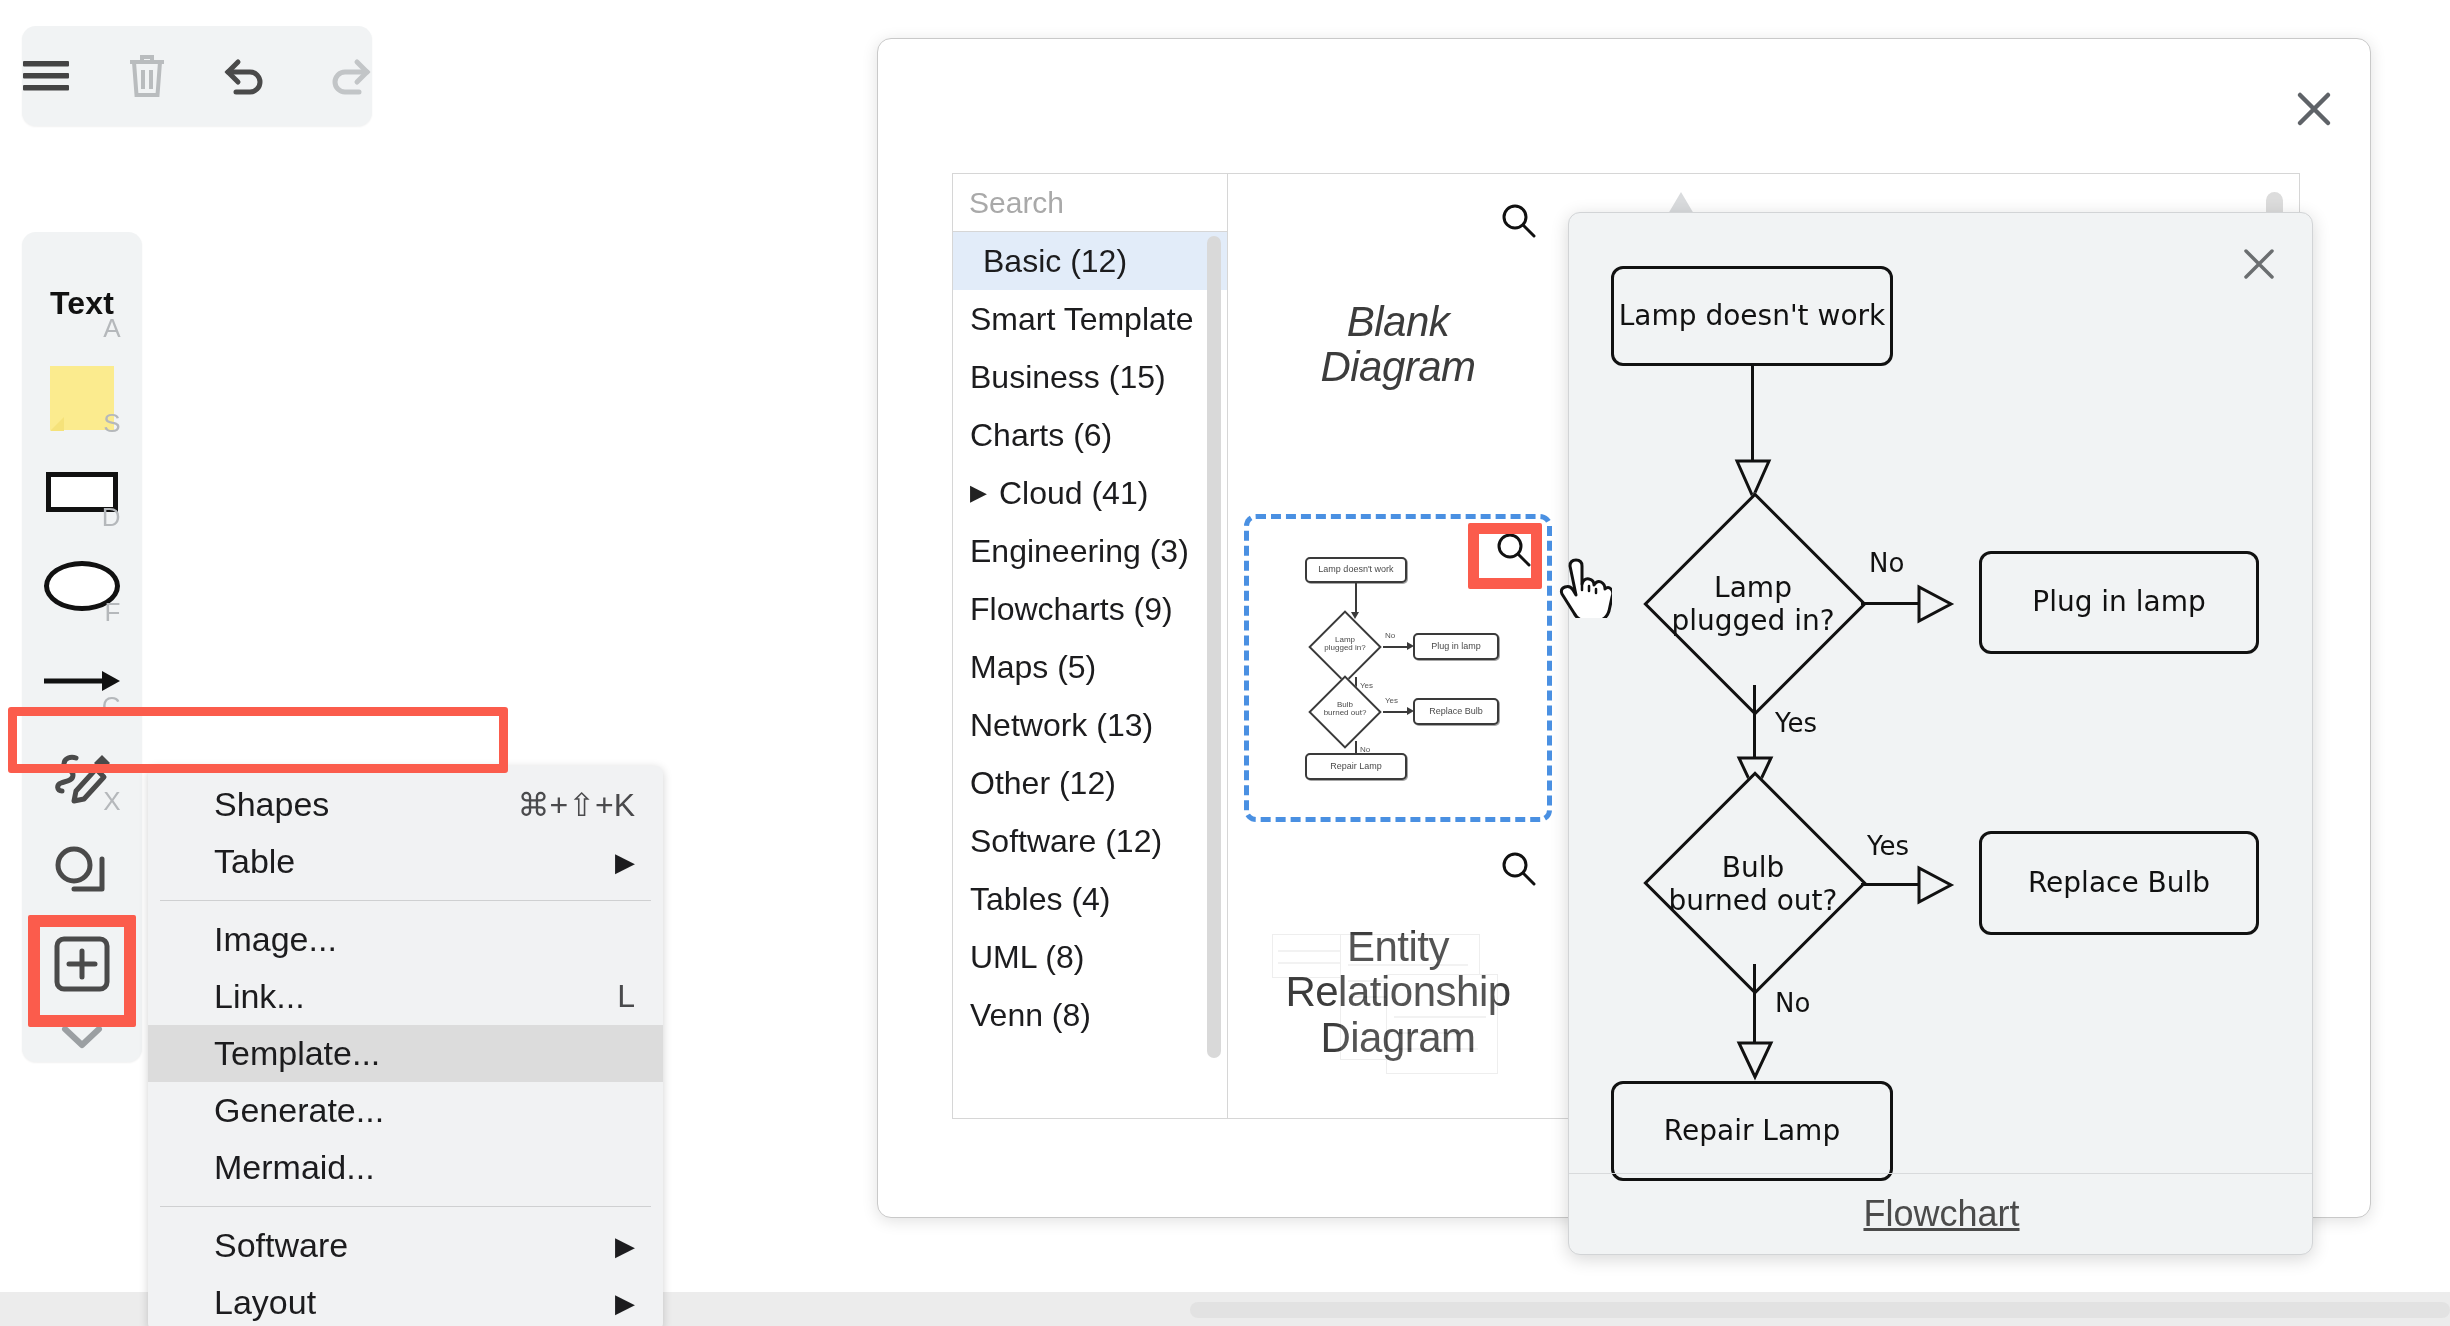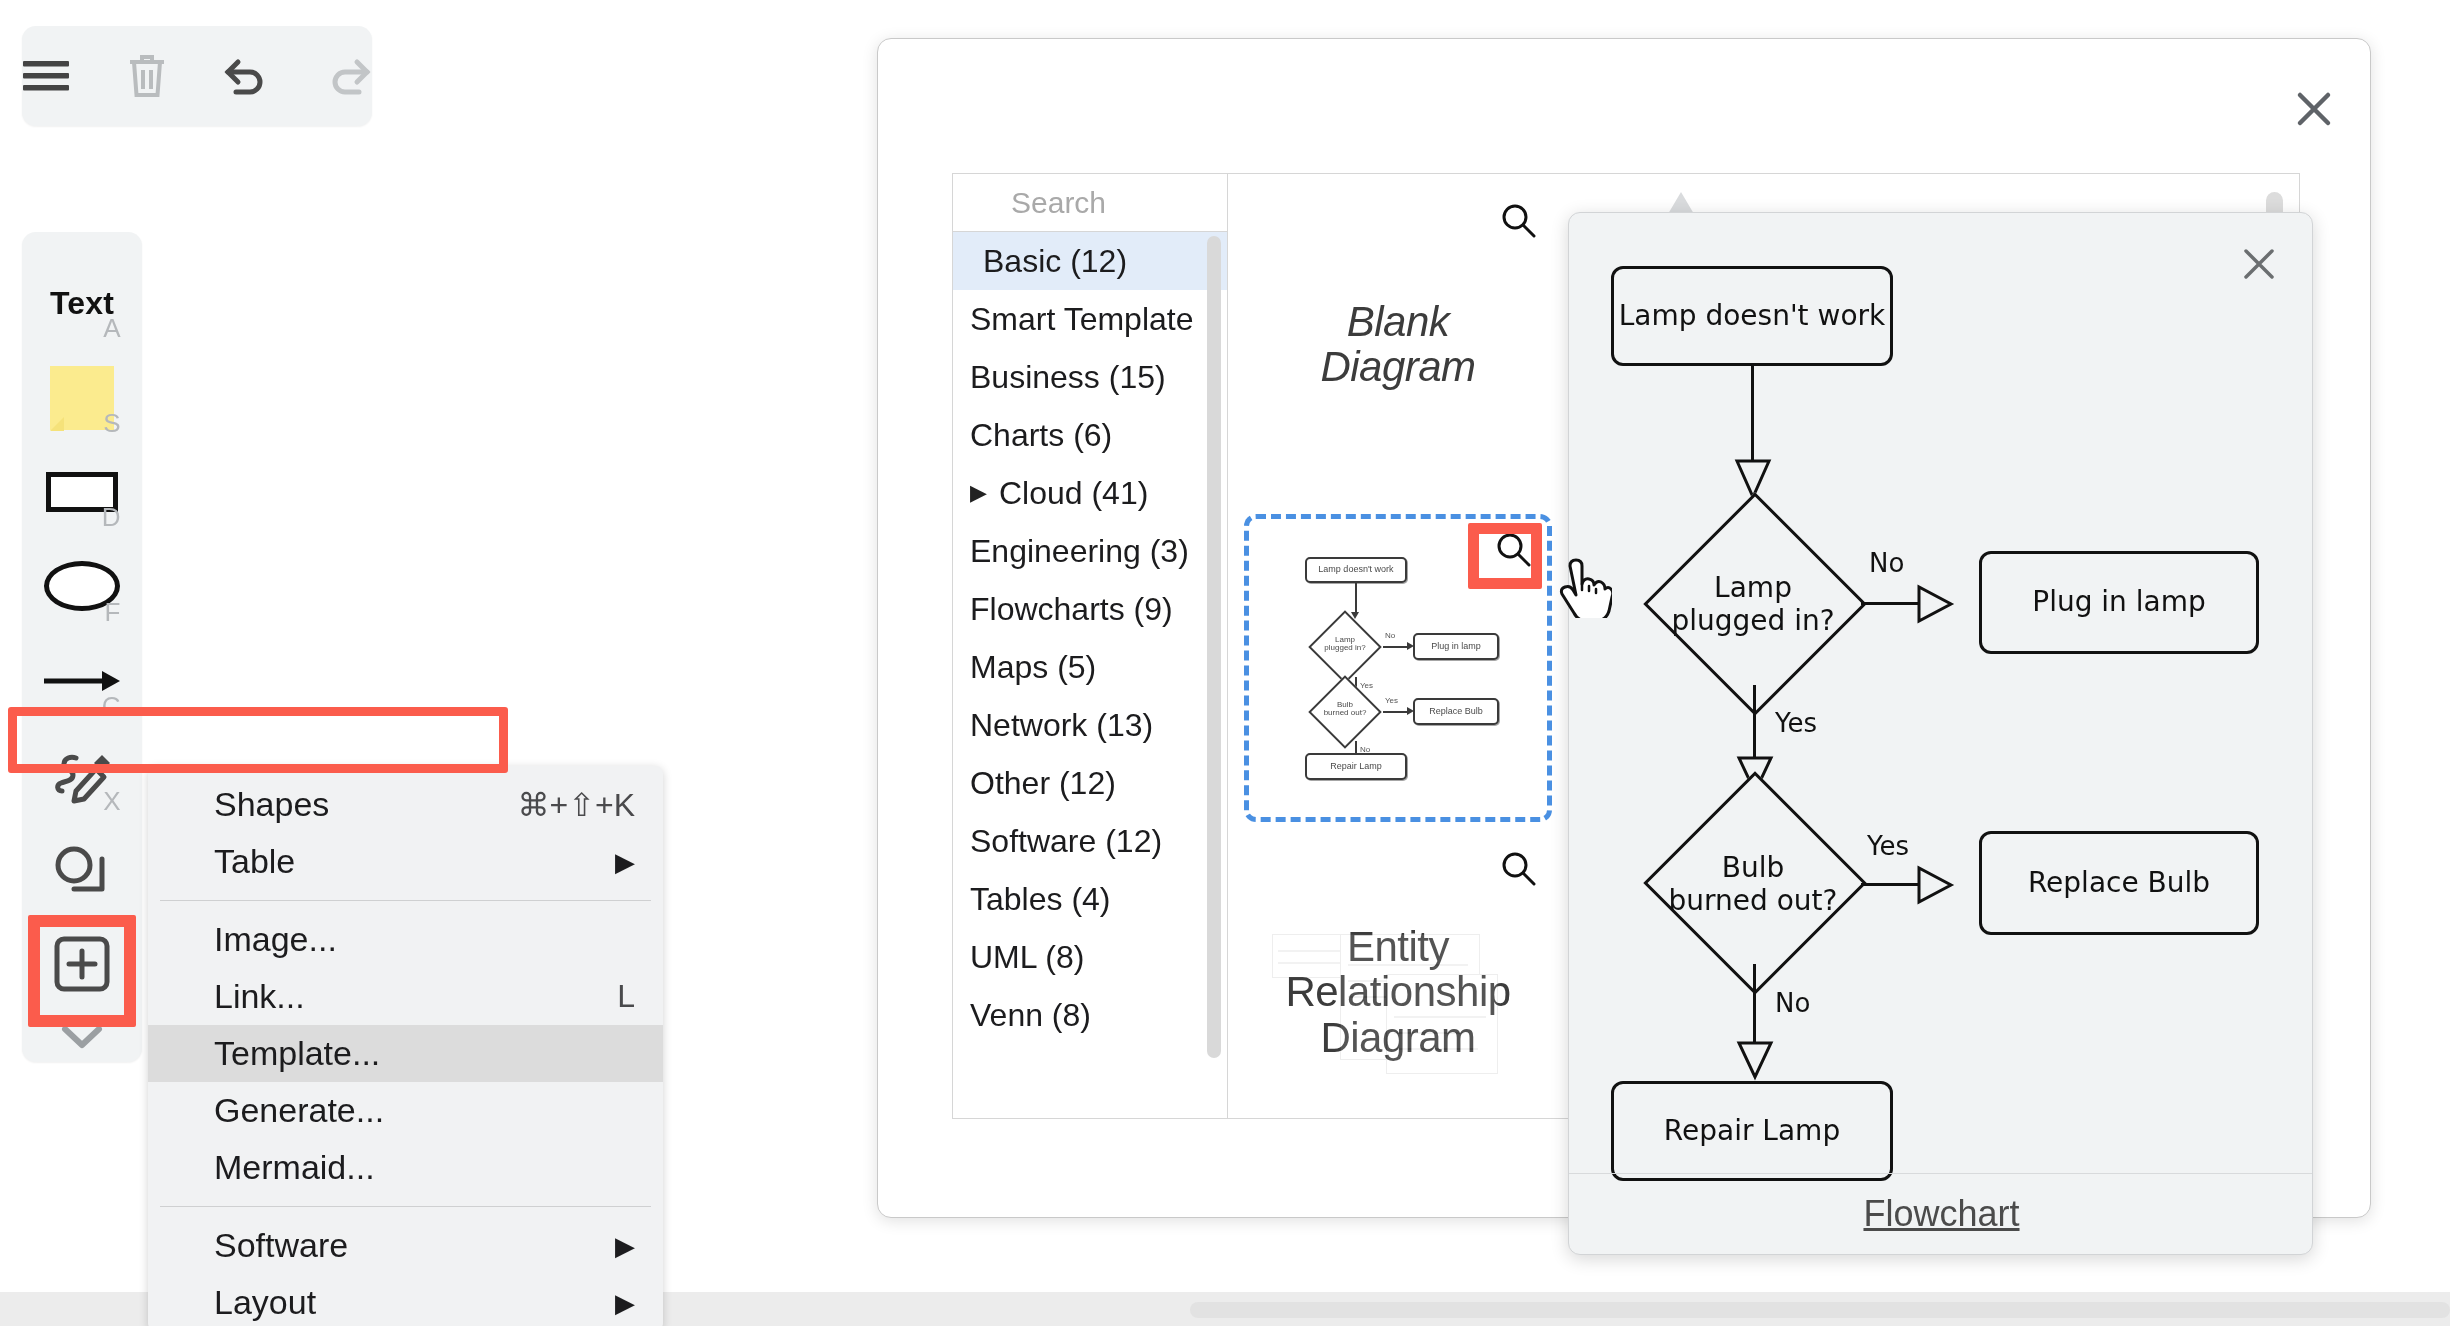--- a/index.html
+++ b/index.html
@@ -95,21 +95,21 @@
              border:1px solid #d6d6d6; display:flex; background:#fff; }
 
   
   .cat-col{ width:275px; border-right:1px solid #d6d6d6; display:flex; flex-direction:column; }
   .search-row{
     height:58px; border-bottom:1px solid #d6d6d6; display:flex; align-items:center;
     padding:0 14px 0 16px; background:#fff;
   }
   .search-input{
     flex:1; border:none; outline:none; font-size:30px; color:#111;
-    font-family:"Liberation Sans", sans-serif; background:transparent;margin-left:42px;
+    font-family:"Liberation Sans", sans-serif; background:transparent;
   }
   .search-input::placeholder{ color:#a9a9a9; }
   .cat-list{ flex:1; position:relative; overflow:hidden; }
   .cat-item{
     height:58px; display:flex; align-items:center; padding-left:17px;
     font-size:32px; color:#1c1c1e; cursor:pointer; white-space:nowrap;
   }
   .cat-item.selected{ background:#e2ecf9;padding-left:30px; }
   .cat-item .tri{ font-size:22px; margin-right:12px; color:#222; }
   .cat-scrollbar{

